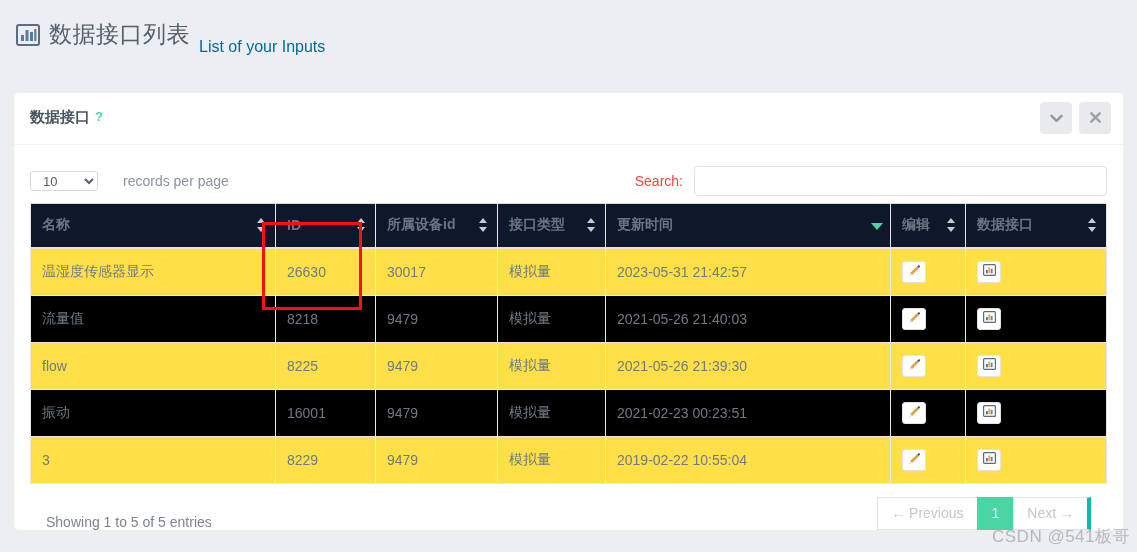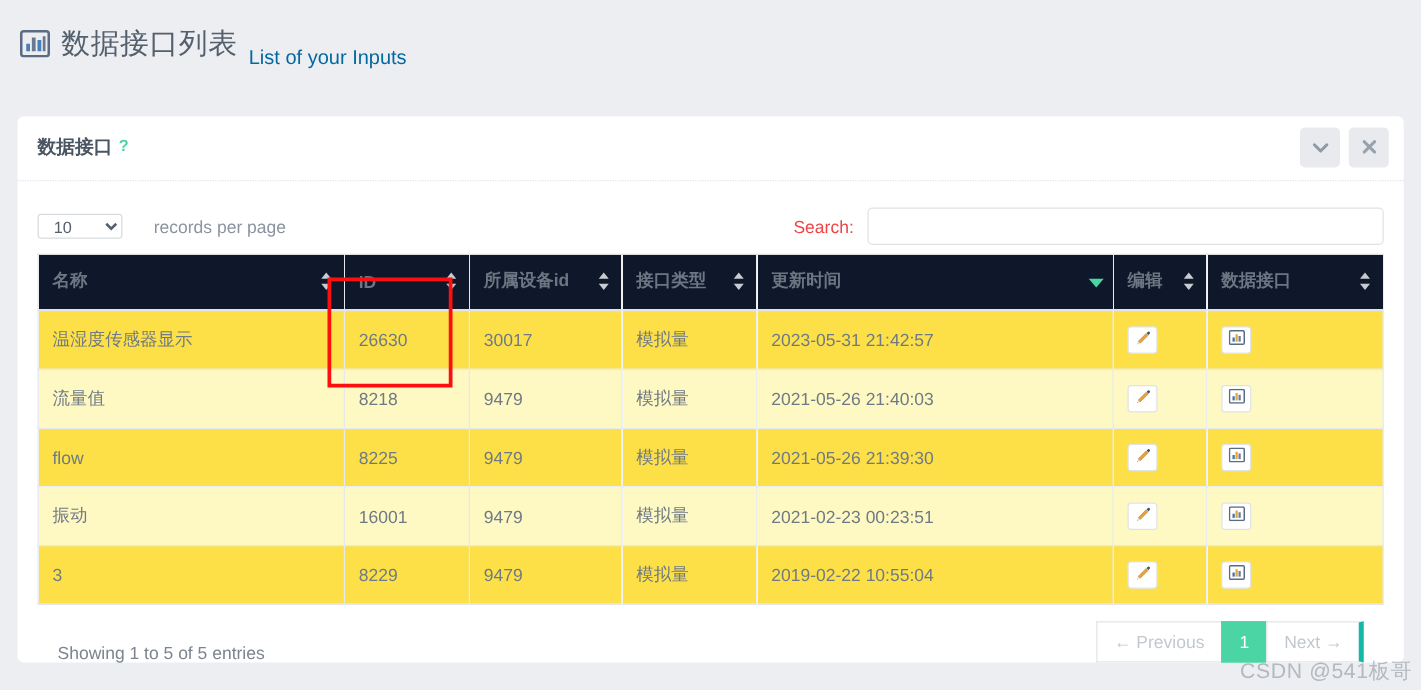--- a/index.html
+++ b/index.html
@@ -185,21 +185,21 @@
     font-size: 14px;
     color: #6f7a85;
     padding: 12px 10px 12px 11px;
     height: 44px;
     box-sizing: border-box;
     background: #fff;
     white-space: nowrap;
     overflow: hidden;
   }
   table.dt tbody tr.odd td { background: #fde047; }
-  table.dt tbody tr.even td { background: #fef9c3; }
+  table.dt tbody tr.even td { background: #000000; }
 
   .sort-ind {
     position: absolute;
     right: 9px;
     top: 50%;
     transform: translateY(-50%);
     width: 9px;
     height: 16px;
   }
   .sort-ind .up, .sort-ind .dn {

